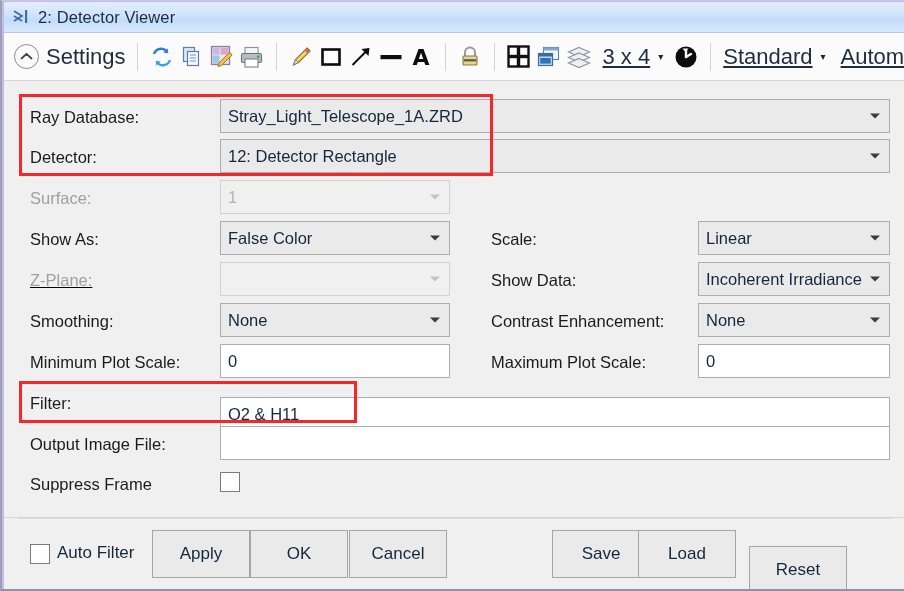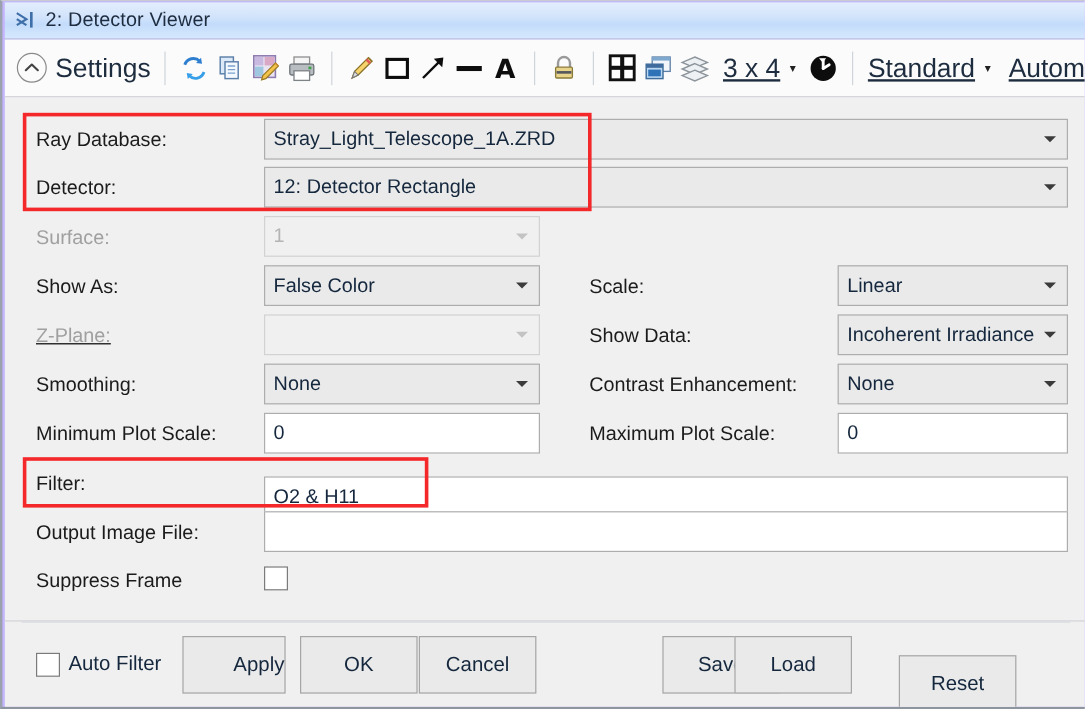--- a/index.html
+++ b/index.html
@@ -425,34 +425,34 @@
     <div class="redbox" style="left:15px; top:13px; width:474px; height:82px;"></div>
     <div class="redbox" style="left:15px; top:300px; width:338px; height:42px;"></div>
   </div>
 
   <div class="btnbar">
     <div class="bottom-sep"></div>
 
     <div class="autoapply-box"></div>
     <span class="autoapply-lbl">Auto Filter</span>
 
-    <div class="btn" style="left:148px; width:86px;justify-content:flex-end;">
+    <div class="btn" style="left:148px; width:98px;">
       <span>Apply</span>
     </div>
     <div class="btn" style="left:246px; width:98px;">
       <span>OK</span>
     </div>
     <div class="btn" style="left:345px; width:98px;">
       <span>Cancel</span>
     </div>
 
     <div class="btn" style="left:548px; width:98px;">
       <span>Save</span>
     </div>
-    <div class="btn" style="left:608px; width:98px;">
+    <div class="btn" style="left:634px; width:98px;">
       <span>Load</span>
     </div>
     <div class="btn" style="left:745px; width:98px;margin-top:16px;">
       <span>Reset</span>
     </div>
   </div>
 
 </div>
 
 </body></html>

